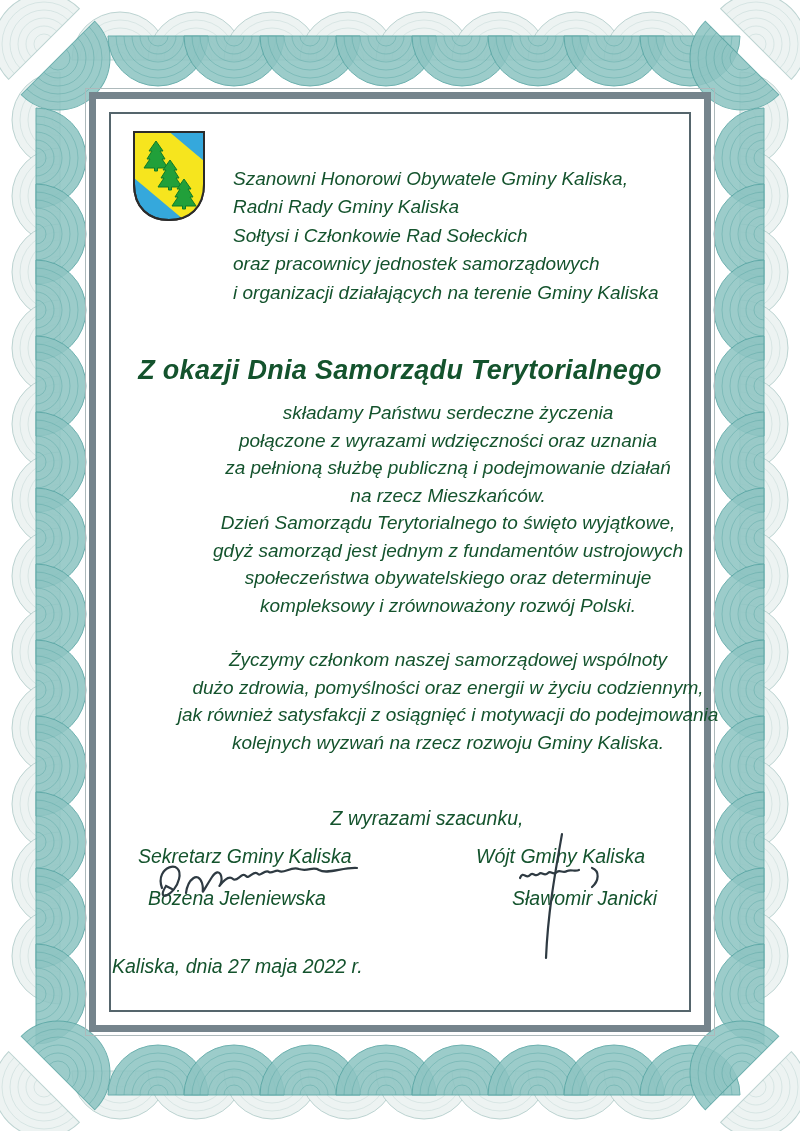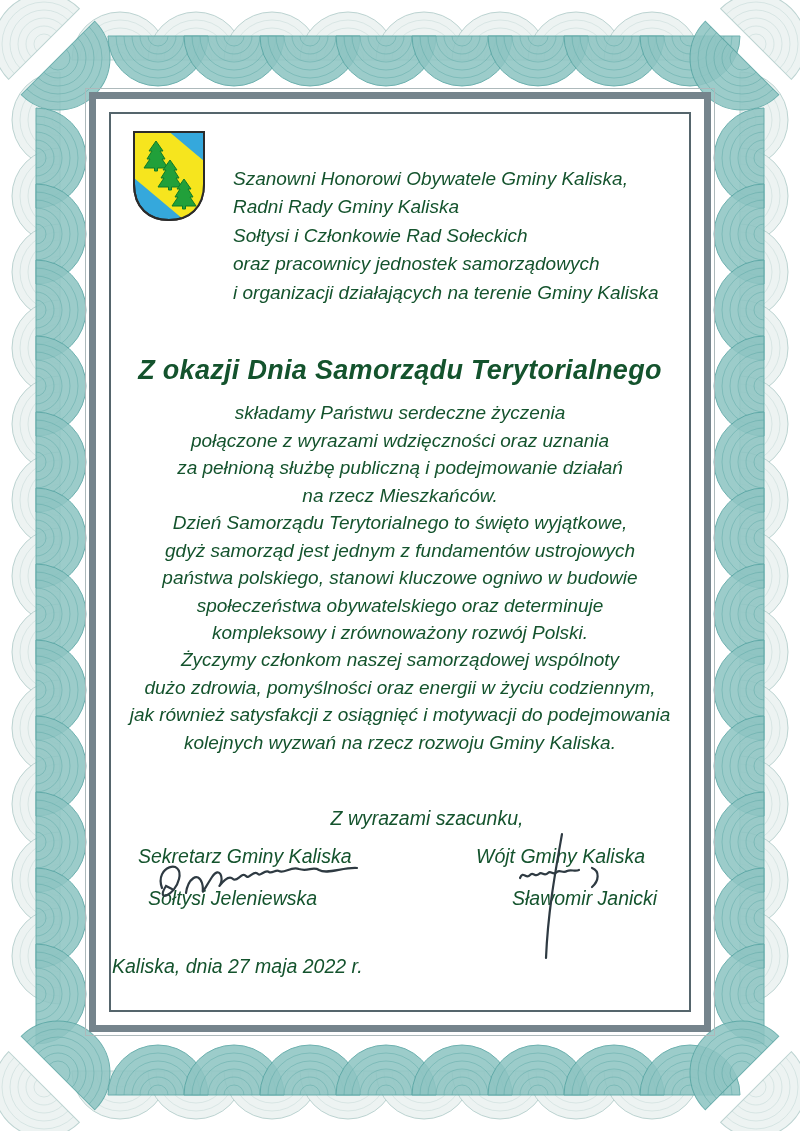--- a/index.html
+++ b/index.html
@@ -25,21 +25,21 @@
   .crest{position:absolute;left:18px;top:13px;width:78px;height:96px;}
   .recipients{
     position:absolute;left:121px;top:50px;width:455px;
     font-size:19px;line-height:28.4px;text-align:left;
   }
   .doc-title{
     position:absolute;left:0;top:240px;width:100%;text-align:center;
     font-size:27px;font-weight:700;letter-spacing:.3px;
   }
   .para{position:absolute;left:0;width:100%;text-align:center;
-    font-size:19px;line-height:27.5px;}
+    font-size:19px;line-height:27.5px;padding-left:48px;}
   .p1{top:284px;} .p2{top:394px;} .p3{top:531px;}
   .closing{position:absolute;left:0;top:692px;width:100%;text-align:center;font-size:19.5px;margin-left:27px;}
   .sig-role{position:absolute;top:730px;font-size:19.5px;}
   .sig-role.left{left:26px;} .sig-role.right{left:364px;}
   .sig-name{position:absolute;top:772px;font-size:19.5px;}
   .sig-name.left{left:36px;} .sig-name.right{left:400px;}
   .dateline{position:absolute;left:0;top:840px;width:100%;text-align:left;font-size:19.5px;}
   #signatures{position:absolute;left:0;top:0;z-index:3;pointer-events:none;}
 </style>
 </head>
@@ -788,36 +788,35 @@
 
   <div class="para p1">
       <div>składamy Państwu serdeczne życzenia</div>
       <div>połączone z wyrazami wdzięczności oraz uznania</div>
       <div>za pełnioną służbę publiczną i podejmowanie działań</div>
       <div>na rzecz Mieszkańców.</div>
     </div>
   <div class="para p2">
       <div>Dzień Samorządu Terytorialnego to święto wyjątkowe,</div>
       <div>gdyż samorząd jest jednym z fundamentów ustrojowych</div>
-      <div>państwa polskiego, stanowi kluczowe ogniwo w budowie</div>
       <div>społeczeństwa obywatelskiego oraz determinuje</div>
       <div>kompleksowy i zrównoważony rozwój Polski.</div>
     </div>
   <div class="para p3">
       <div>Życzymy członkom naszej samorządowej wspólnoty</div>
       <div>dużo zdrowia, pomyślności oraz energii w życiu codziennym,</div>
       <div>jak również satysfakcji z osiągnięć i motywacji do podejmowania</div>
       <div>kolejnych wyzwań na rzecz rozwoju Gminy Kaliska.</div>
     </div>
 
   <div class="closing">Z wyrazami szacunku,</div>
 
   <div class="sig-role left">Sekretarz Gminy Kaliska</div>
   <div class="sig-role right">Wójt Gminy Kaliska</div>
-  <div class="sig-name left">Sołtysi Jeleniewska</div>
+  <div class="sig-name left">Bożena Jeleniewska</div>
   <div class="sig-name right">Sławomir Janicki</div>
 
   <div class="dateline">Kaliska, dnia 27 maja 2022 r.</div>
 </div>
 
 <svg id="signatures" width="800" height="1131">
   <g fill="none" stroke="#2e3a42" stroke-width="2.2" stroke-linecap="round">
     <path d="M162,888 c-8,-22 22,-30 17,-9 c-4,17 -24,24 -13,7 l6,3"></path>
     <path d="M186,893 c2,-14 12,-22 16,-10 c3,9 -4,16 10,-6 c8,-12 12,2 8,8 c-3,5 7,-12 13,-6 c4,4 9,-8 13,-3 c3,4 8,-7 12,-2 c2,3 7,-5 11,-2 c3,2 7,-3 10,-1 c5,3 12,-5 20,-2 c9,3 14,-3 20,1 c8,5 24,-3 38,-2"></path>
   </g>

